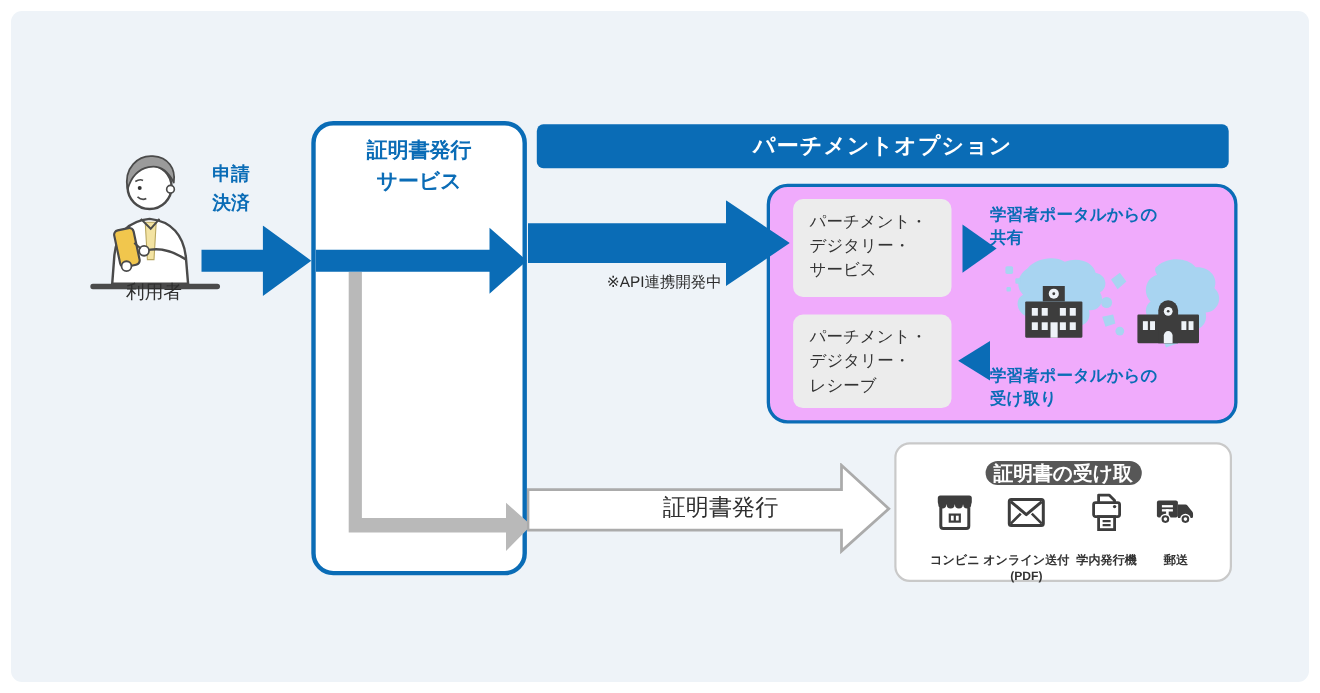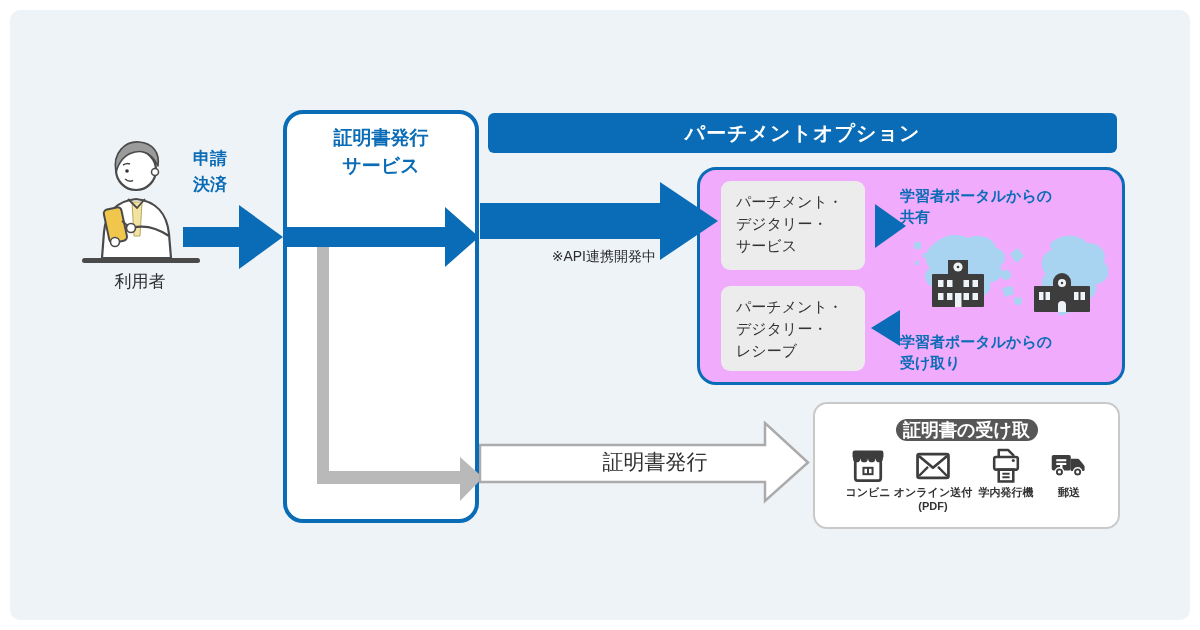--- a/index.html
+++ b/index.html
@@ -10,21 +10,21 @@
   html,body{margin:0;padding:0;background:#fff}
   .canvas{position:relative;width:1200px;height:630px;background:#fff;overflow:hidden;
           font-family:"Liberation Sans","DejaVu Sans",sans-serif;color:var(--text-dark)}
   .panel{position:absolute;left:10px;top:10px;width:1180px;height:610px;
          background:var(--panel-bg);border-radius:10px}
   .abs{position:absolute}
   .ml{white-space:pre-line}
 
   
   .person-svg{left:72px;top:126px;width:120px;height:135px}
-  .user-label{left:65px;top:260px;width:130px;text-align:center;font-size:17px;font-weight:500;color:#2f2f2f}
+  .user-label{left:65px;top:244px;width:130px;text-align:center;font-size:17px;font-weight:500;color:#2f2f2f}
   .req-label{left:183px;top:136px;width:80px;font-size:17px;font-weight:bold;color:var(--primary-blue);line-height:1.55}
 
   
   .service-box{left:273px;top:100px;width:196px;height:413px;background:#fff;
                border:4px solid var(--primary-blue);border-radius:20px;box-sizing:border-box}
   .service-title{width:100%;margin-top:10px;text-align:center;font-size:19px;font-weight:bold;
                  color:var(--primary-blue);line-height:1.45}
 
   
   .arrow-a{left:173px;top:195px;width:102px;height:64px;z-index:3}
@@ -56,21 +56,21 @@
              color:var(--primary-blue);line-height:1.4}
   .p-cap-share{top:15px}
   .p-cap-receive{top:161px}
   .map-svg{position:absolute;left:206px;top:60px;width:213px;height:96px}
 
   
   .receipt-box{left:803px;top:392px;width:307px;height:127px;background:#fff;box-sizing:border-box;
                border:2px solid #c9c9c9;border-radius:14px;z-index:1}
   .receipt-badge{margin:15px auto 0;width:142px;height:22px;background:var(--badge-dark);border-radius:11px;
                  color:#fff;font-size:18px;font-weight:bold;text-align:center;line-height:22px}
-  .method{position:absolute;top:42px;display:flex;flex-direction:column;align-items:center;gap:0}
+  .method{position:absolute;top:42px;display:flex;flex-direction:column;align-items:center;gap:18px}
   .m1{left:20px;width:66px}.m2{left:76px;width:84px}.m3{left:156px;width:70px}.m4{left:224px;width:60px}
   .m-label{font-size:11px;font-weight:bold;color:#333;text-align:center;line-height:1.25}
 
   
   .f-blue{fill:var(--primary-blue)} .f-gray{fill:var(--arrow-gray)} .f-dark{fill:var(--icon-dark)}
   .f-map{fill:var(--map-blue)}
   .s-dark{stroke:var(--icon-dark);fill:none}
 </style>
 </head>
 <body>

